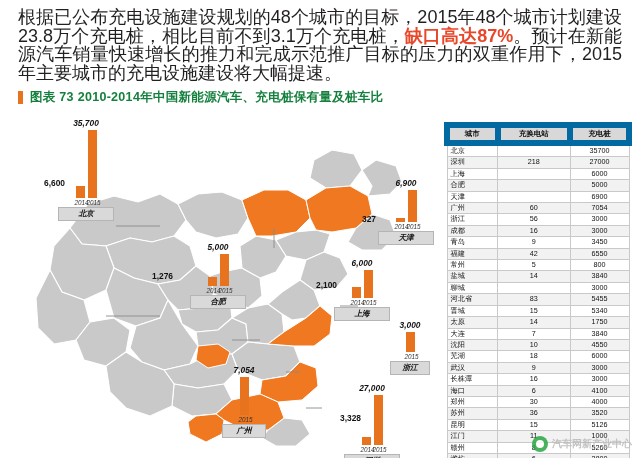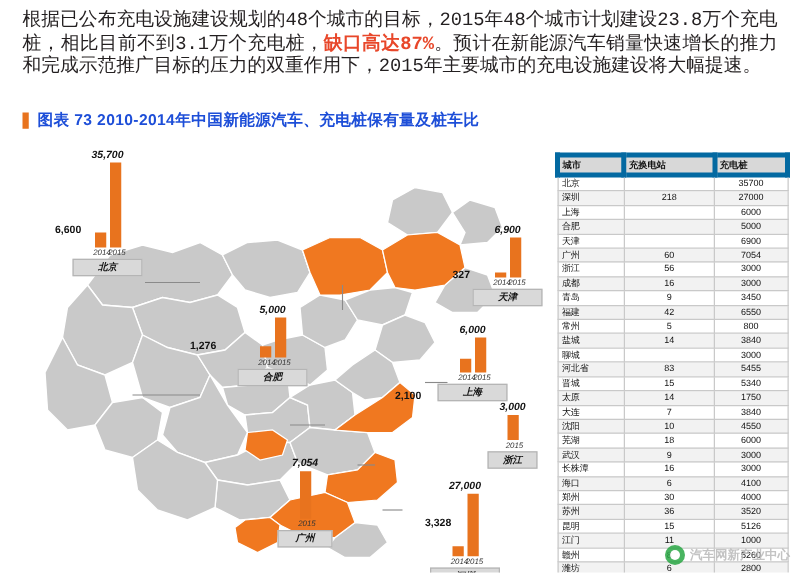--- a/index.html
+++ b/index.html
@@ -1,26 +1,26 @@
 <!DOCTYPE html>
 <html><head>
 <meta charset="utf-8">
 <style>
   html,body{margin:0;padding:0;}
   body{width:640px;height:458px;background:#ffffff;font-family:"Liberation Sans",sans-serif;overflow:hidden;position:relative;}
-  .para{position:absolute;left:18px;top:8px;width:604px;font-size:15px;line-height:18.5px;color:#231f20;text-align:justify;font-family:Liberation Mono, monospace;}
+  .para{position:absolute;left:18px;top:8px;width:604px;font-size:18px;line-height:18.5px;color:#231f20;text-align:justify;}
   .para .hl{color:#e8472a;font-weight:bold;}
   .title-row{position:absolute;left:18px;top:88px;width:604px;}
   .title-bar{display:inline-block;width:5px;height:13px;background:#e8731e;vertical-align:middle;margin-right:7px;}
-  .title-txt{display:inline-block;font-size:12.5px;font-weight:bold;color:#1d4ed8;vertical-align:middle;letter-spacing:0.3px;}
+  .title-txt{display:inline-block;font-size:12.5px;font-weight:bold;color:#15803d;vertical-align:middle;letter-spacing:0.3px;}
   .chart-area{position:absolute;left:10px;top:108px;width:430px;height:344px;background:#fff;}
   .map-wrap{position:absolute;left:0;top:0;width:430px;height:344px;}
   .tablewrap{position:absolute;left:444px;top:122px;width:188px;height:330px;}
   table.datatbl{border-collapse:collapse;width:188px;font-size:7.2px;color:#111;}
-  table.datatbl th{background:#d8d8d8;border:4px solid #0369a1;font-weight:bold;padding:1px 2px;text-align:left;font-size:7.4px;}
+  table.datatbl th{background:#d8d8d8;border:6px solid #0369a1;font-weight:bold;padding:1px 2px;text-align:center;font-size:7.4px;}
   table.datatbl td{border:1px solid #c9c9c9;padding:0px 2px;height:10.4px;line-height:10.4px;text-align:center;}
   table.datatbl td.city{text-align:left;padding-left:3px;}
   table.datatbl tr:nth-child(even) td{background:#f2f2f2;}
   .bargroup{position:absolute;font-style:italic;}
   .bar-label{font-size:8.4px;font-weight:bold;color:#111;text-align:center;white-space:nowrap;}
   .bars{display:flex;align-items:flex-end;justify-content:center;gap:3px;}
   .bar{width:9px;background:#e8731e;}
   .yearrow{display:flex;justify-content:center;gap:1px;font-size:6.3px;color:#333;margin-top:1px;}
   .yearrow span{width:11px;text-align:center;}
   .citybox{margin-top:1px;background:#d9d9d9;border:1px solid #b5b5b5;font-size:7.6px;font-weight:bold;color:#111;text-align:center;padding:1px 0;}
@@ -130,33 +130,33 @@
       <div class="bar" style="height:32px;"></div>
     </div>
     <div class="yearrow">
         <span>2014</span>
         <span>2015</span>
       </div>
     <div class="citybox">合肥</div>
   </div>
   <div class="bar-label" style="position:absolute;left:142px;top:163px;">1,276</div>
 
-  <div class="bargroup" style="left:340px;top:150px;width:56px;">
+  <div class="bargroup" style="left:324px;top:150px;width:56px;">
     <div class="bar-label">6,000</div>
     <div class="bars" style="height:30px;">
       <div class="bar" style="height:11px;"></div>
       <div class="bar" style="height:28px;"></div>
     </div>
     <div class="yearrow">
         <span>2014</span>
         <span>2015</span>
       </div>
     <div class="citybox">上海</div>
   </div>
-  <div class="bar-label" style="position:absolute;left:306px;top:172px;margin-top:31px;">2,100</div>
+  <div class="bar-label" style="position:absolute;left:306px;top:172px;">2,100</div>
 
   <div class="bargroup" style="left:380px;top:212px;width:40px;">
     <div class="bar-label">3,000</div>
     <div class="bars" style="height:22px;">
       <div class="bar" style="height:20px;"></div>
     </div>
     <div class="yearrow">
         <span>2015</span>
       </div>
     <div class="citybox">浙江</div>

